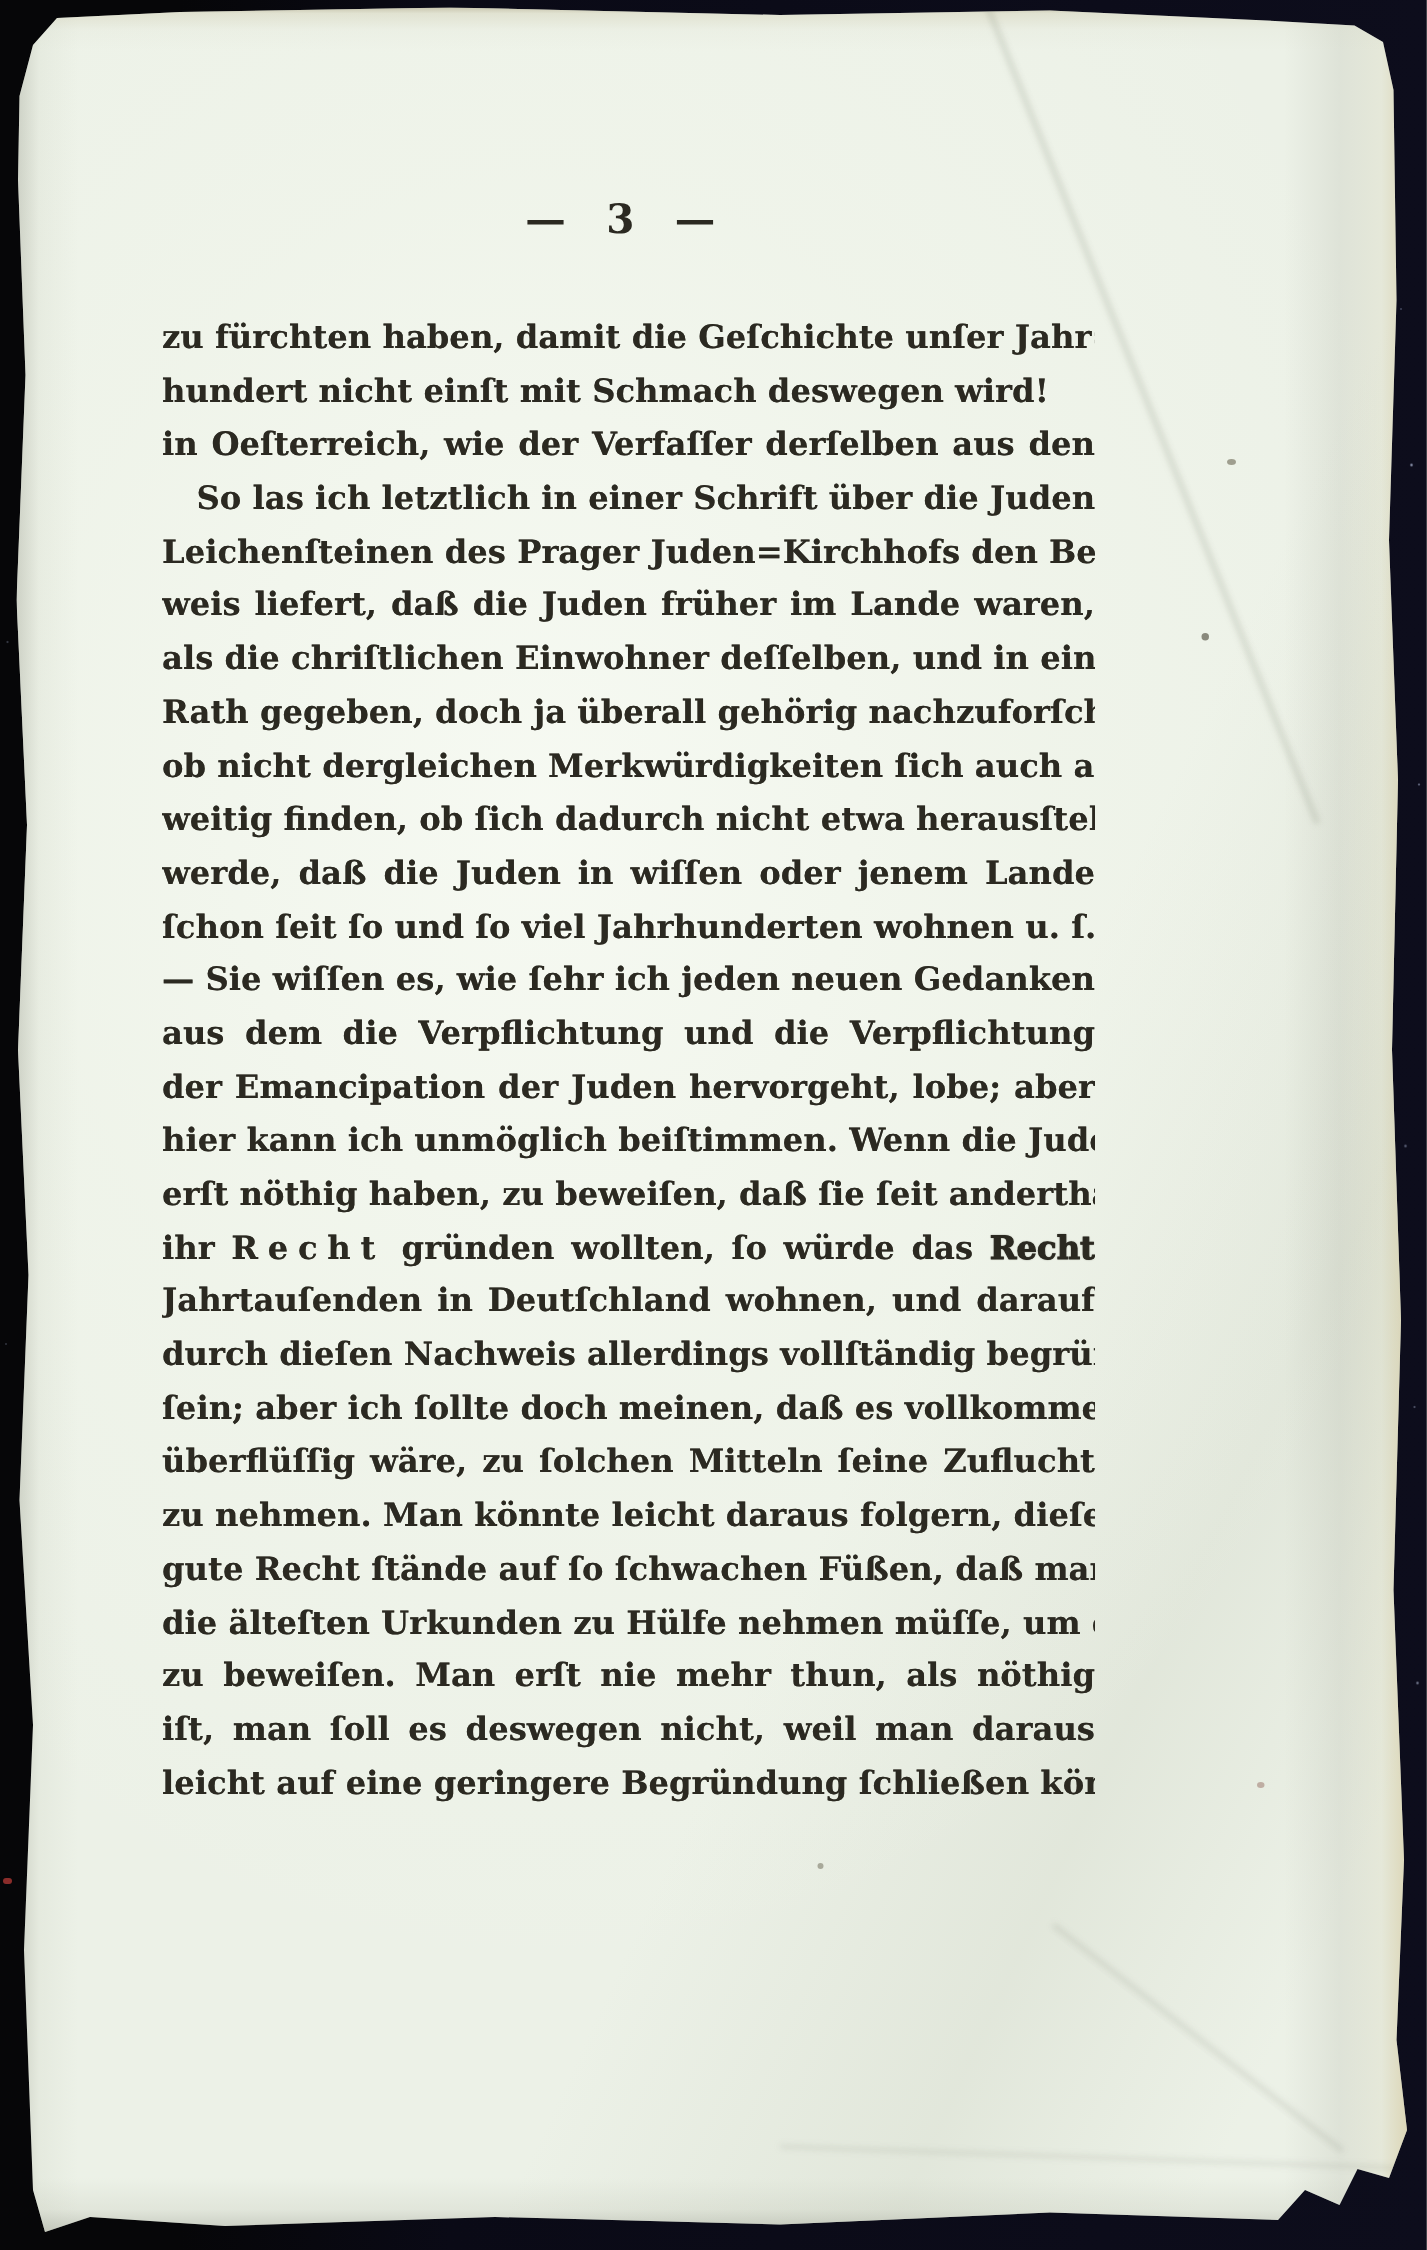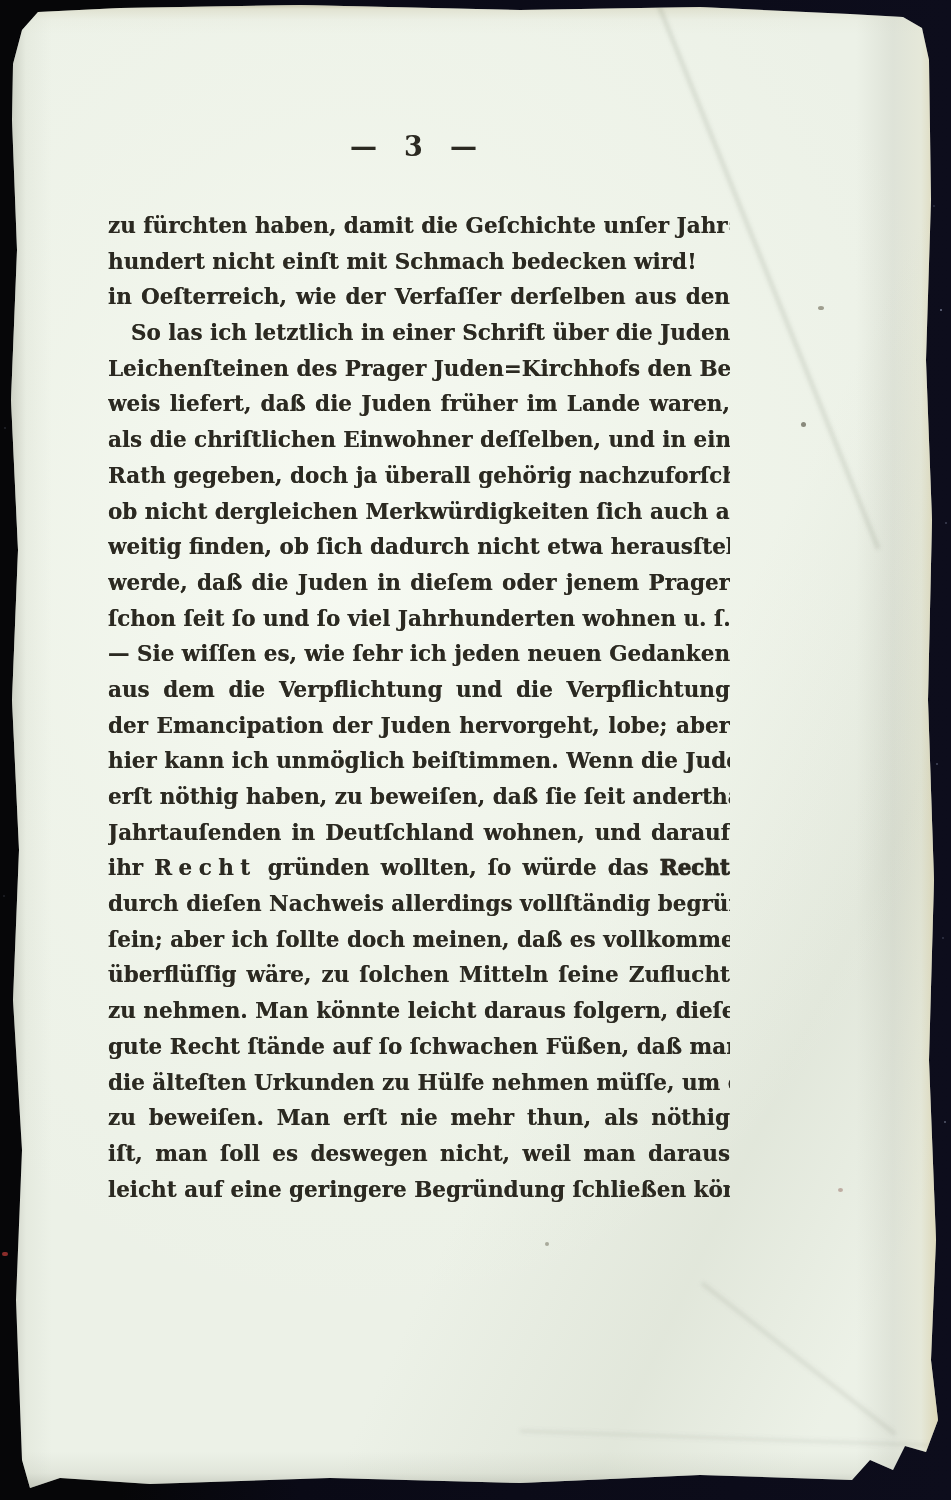--- a/index.html
+++ b/index.html
@@ -80,38 +80,38 @@
   <div class="speck fox2"></div>
   <div class="speck fox3"></div>
   <div class="speck fox4"></div>
 
   <div class="pagehead">
     <span>—</span><span class="pnum">3</span><span>—</span>
   </div>
 
   <div class="textblock" id="textblock">
       <div class="line"><span>zu fürchten haben, damit die Geſchichte unſer Jahr=</span></div>
-      <div class="line end"><span>hundert nicht einſt mit Schmach bedecken wird!</span></div>
+      <div class="line end"><span>hundert nicht einſt mit Schmach deswegen wird!</span></div>
       <div class="line"><span>in Oeſterreich, wie der Verfaſſer derſelben aus den</span></div>
       <div class="line indent"><span>So las ich letztlich in einer Schrift über die Juden</span></div>
       <div class="line"><span>Leichenſteinen des Prager Juden=Kirchhofs den Be=</span></div>
       <div class="line"><span>weis liefert, daß die Juden früher im Lande waren,</span></div>
       <div class="line"><span>als die chriſtlichen Einwohner deſſelben, und in einer</span></div>
       <div class="line"><span>Rath gegeben, doch ja überall gehörig nachzuforſchen,</span></div>
       <div class="line"><span>ob nicht dergleichen Merkwürdigkeiten ſich auch ander=</span></div>
       <div class="line"><span>weitig finden, ob ſich dadurch nicht etwa herausſtellen</span></div>
-      <div class="line"><span>werde, daß die Juden in dieſem oder jenem Prager</span></div>
+      <div class="line"><span>werde, daß die Juden in wiſſen oder jenem Lande</span></div>
       <div class="line"><span>ſchon ſeit ſo und ſo viel Jahrhunderten wohnen u. ſ. w.</span></div>
       <div class="line"><span>— Sie wiſſen es, wie ſehr ich jeden neuen Gedanken,</span></div>
       <div class="line"><span>aus dem die Verpflichtung und die Verpflichtung</span></div>
       <div class="line"><span>der Emancipation der Juden hervorgeht, lobe; aber</span></div>
       <div class="line"><span>hier kann ich unmöglich beiſtimmen. Wenn die Juden</span></div>
       <div class="line"><span>erſt nöthig haben, zu beweiſen, daß ſie ſeit anderthalb</span></div>
+      <div class="line"><span>ihr </span><span class="spaced">Recht</span><span> gründen wollten, ſo würde das </span><span class="boldx">Recht</span></div>
       <div class="line"><span>Jahrtauſenden in Deutſchland wohnen, und darauf</span></div>
-      <div class="line"><span>ihr </span><span class="spaced">Recht</span><span> gründen wollten, ſo würde das </span><span class="boldx">Recht</span></div>
       <div class="line"><span>durch dieſen Nachweis allerdings vollſtändig begründet</span></div>
       <div class="line"><span>ſein; aber ich ſollte doch meinen, daß es vollkommen</span></div>
       <div class="line"><span>überflüſſig wäre, zu ſolchen Mitteln ſeine Zuflucht</span></div>
       <div class="line"><span>zu nehmen. Man könnte leicht daraus folgern, dieſes</span></div>
       <div class="line"><span>gute Recht ſtände auf ſo ſchwachen Füßen, daß man</span></div>
       <div class="line"><span>die älteſten Urkunden zu Hülfe nehmen müſſe, um es</span></div>
       <div class="line"><span>zu beweiſen. Man erſt nie mehr thun, als nöthig</span></div>
       <div class="line"><span>iſt, man ſoll es deswegen nicht, weil man daraus</span></div>
       <div class="line"><span>leicht auf eine geringere Begründung ſchließen könnte,</span></div>
     </div>

